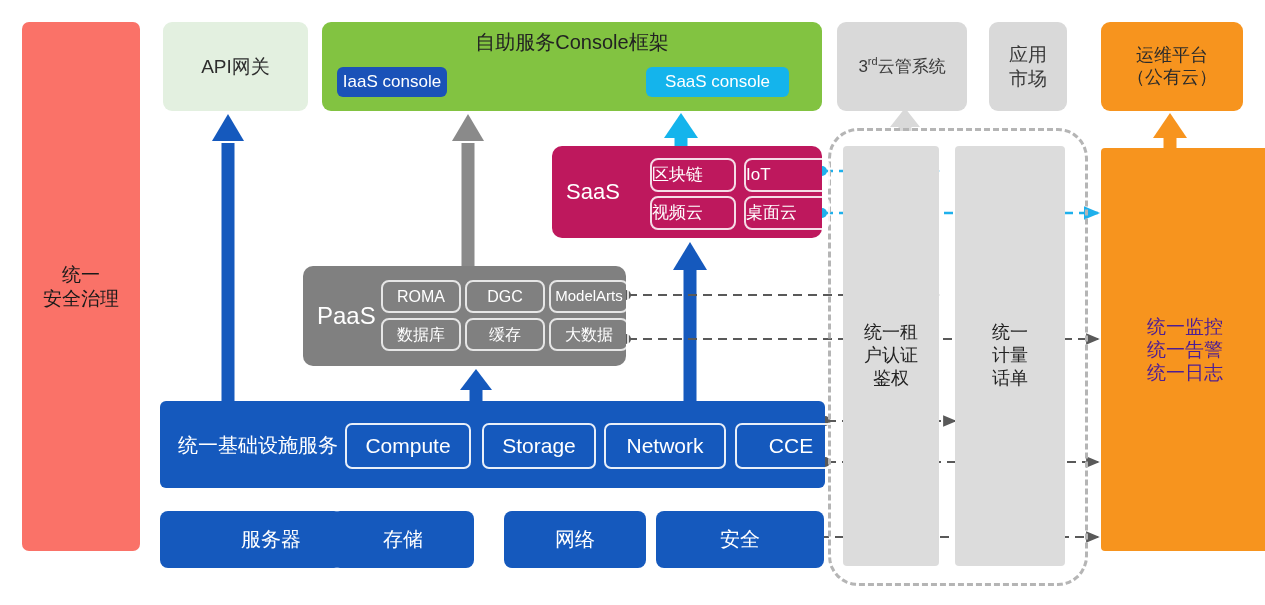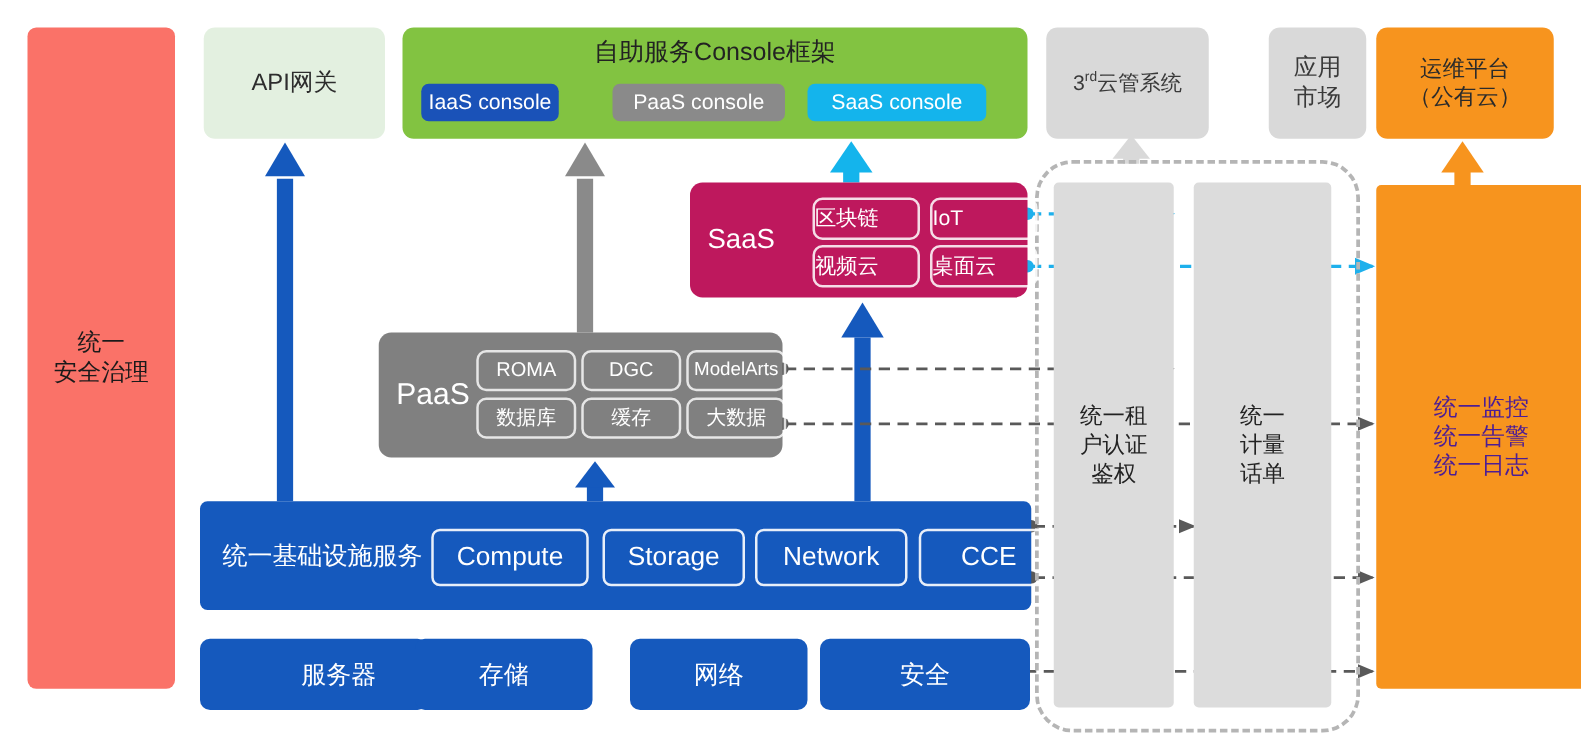--- a/index.html
+++ b/index.html
@@ -18,21 +18,21 @@
   #console-frame{left:322px;top:22px;width:500px;height:89px;background:#82c341;display:block;}
   #console-title{position:absolute;left:0;top:8px;width:100%;text-align:center;font-size:20px;color:#222;}
   .console-pill{position:absolute;top:45px;height:30px;border-radius:6px;display:flex;align-items:center;justify-content:center;color:#fff;font-size:17px;}
   #c-iaas{left:15px;width:110px;background:#1a52b8;}
   #c-paas{left:168px;width:138px;background:#8a8a8a;}
   #c-saas{left:324px;width:143px;background:#14b4ec;}
 
   
   #third-cloud{left:837px;top:22px;width:130px;height:89px;background:#d9d9d9;color:#3a3a3a;font-size:17px;}
   #third-cloud sup{font-size:11px;vertical-align:super;}
-  #app-market{left:1015px;top:22px;width:78px;height:89px;background:#d9d9d9;color:#3a3a3a;font-size:19px;}
+  #app-market{left:989px;top:22px;width:78px;height:89px;background:#d9d9d9;color:#3a3a3a;font-size:19px;}
   #ops-top{left:1101px;top:22px;width:142px;height:89px;background:#f7941e;color:#2b2b2b;font-size:18px;}
 
   
   #saas{left:552px;top:146px;width:270px;height:92px;background:#be185d;border-radius:10px;}
   #saas-label{position:absolute;left:14px;top:50%;transform:translateY(-50%);color:#fff;font-size:22px;}
   .saas-chip{position:absolute;height:30px;border:2px solid rgba(255,255,255,.85);border-radius:8px;display:flex;align-items:center;justify-content:flex-start;color:#fff;font-size:17px;}
   #s-bc{left:98px;top:12px;width:82px;}
   #s-iot{left:192px;top:12px;width:82px;}
   #s-vc{left:98px;top:50px;width:82px;}
   #s-dc{left:192px;top:50px;width:82px;}
@@ -173,23 +173,20 @@
 
   <div class="box rnd" id="api-gw">
     <span>API网关</span>
   </div>
 
   <div class="box rnd" id="console-frame">
     <div id="console-title">自助服务Console框架</div>
     <div class="console-pill" id="c-iaas">
       <span>IaaS console</span>
     </div>
-    <div class="console-pill" id="c-paas">
-      <span>PaaS console</span>
-    </div>
     <div class="console-pill" id="c-saas">
       <span>SaaS console</span>
     </div>
   </div>
 
   <div class="box rnd" id="third-cloud">
     <span><span>3</span><sup>rd</sup><span>云管系统</span></span>
   </div>
 
   <div class="box rnd" id="app-market">

